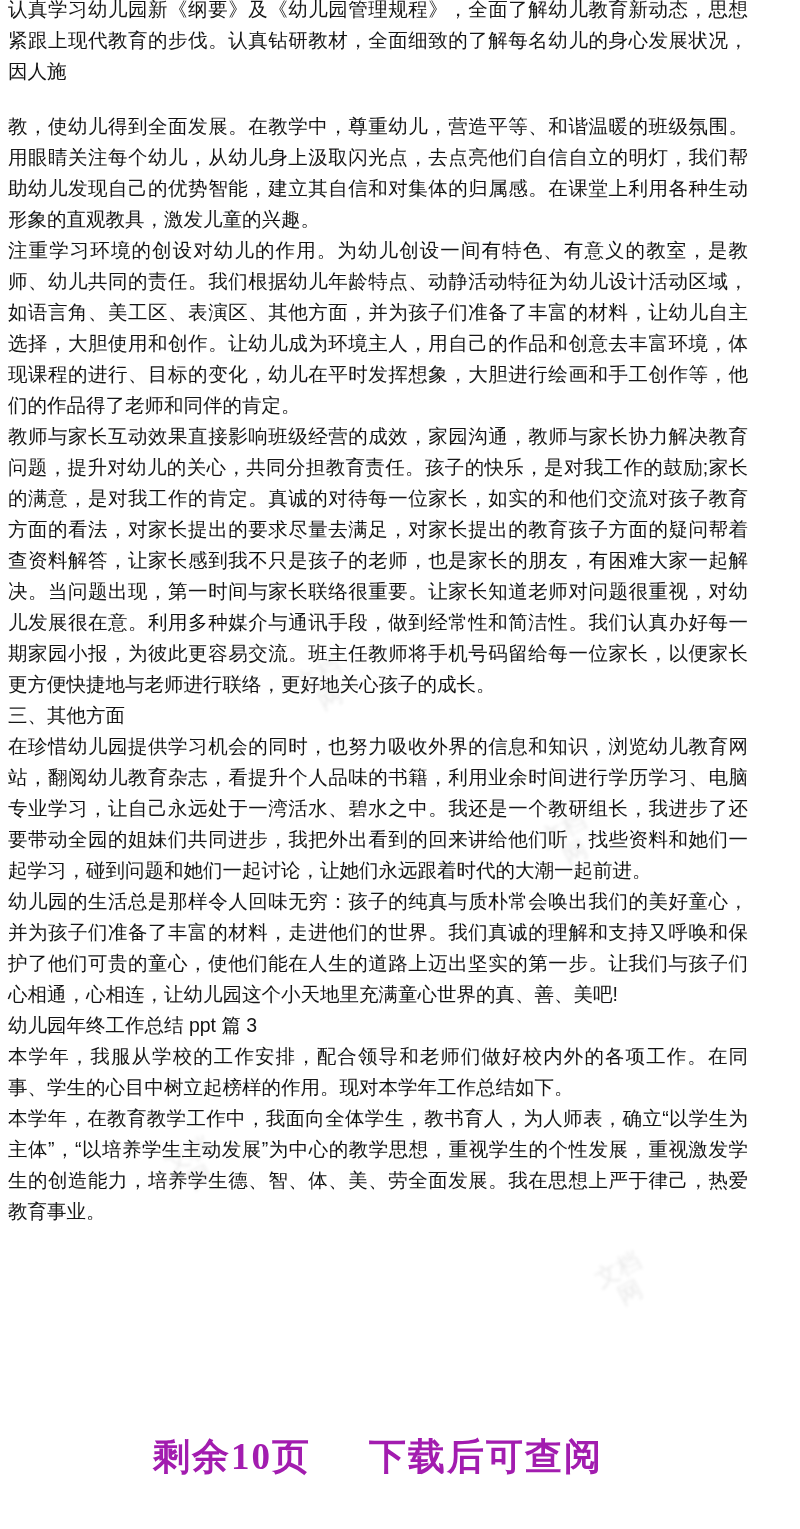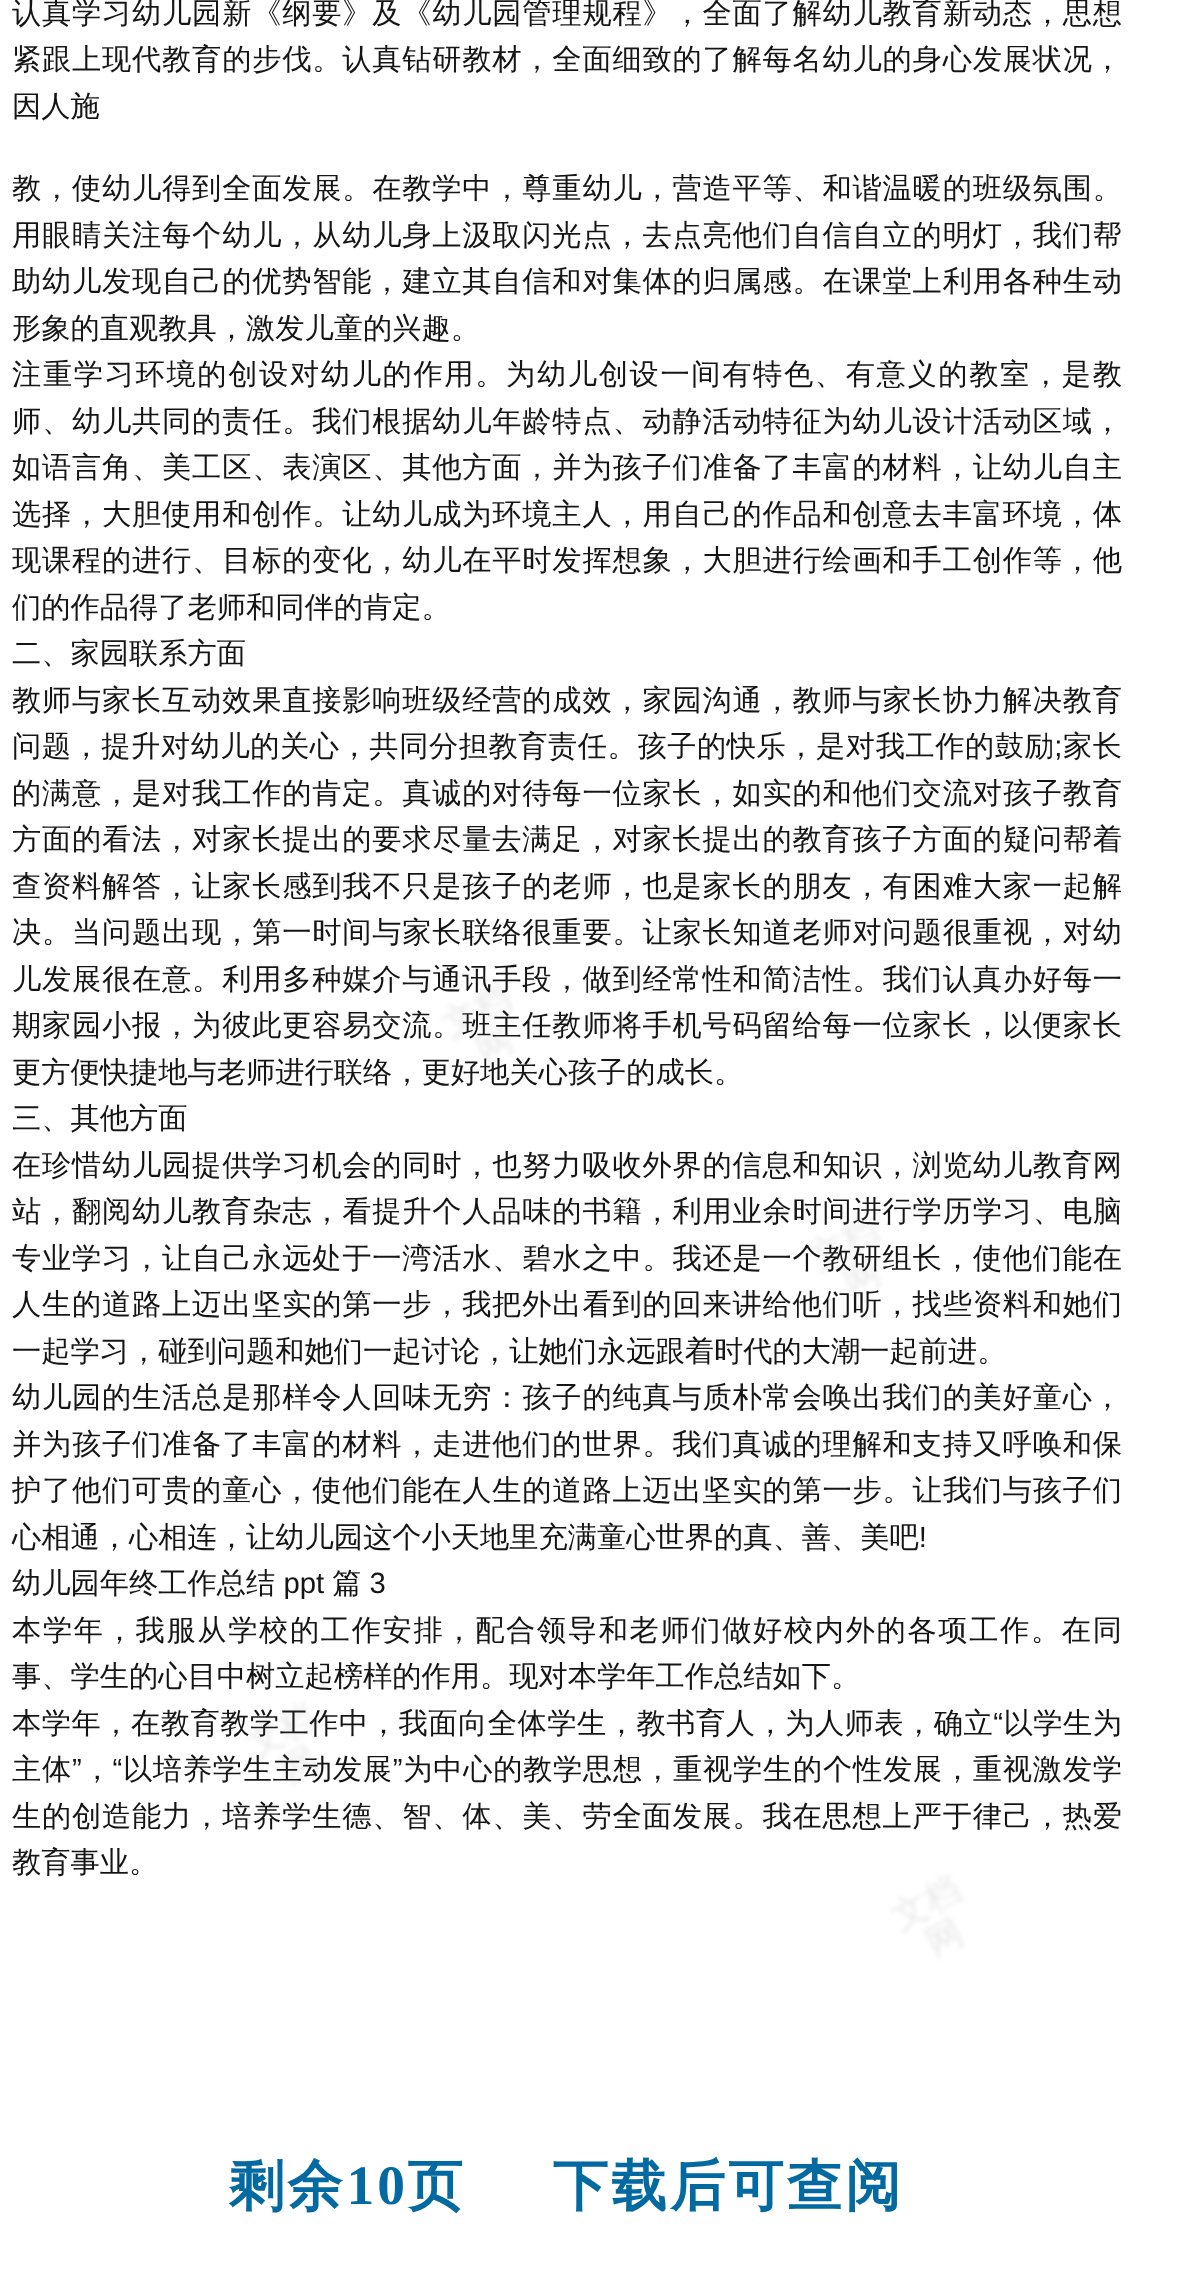--- a/index.html
+++ b/index.html
@@ -19,21 +19,21 @@
     word-break:break-all;
     color:#151515;
   }
   .para.first{margin-top:-6px;margin-bottom:24px}
   .footer{
     position:absolute;top:1432px;left:0;width:100%;
     text-align:center;
     font-family:"Liberation Serif","DejaVu Serif",serif;
     font-weight:700;
     font-size:37px;
-    color:#0369a1;
+    color:#a21caf;
     letter-spacing:2px;
     white-space:nowrap;
   }
   .footer .gap{display:inline-block;width:58px}
   .watermark{
     position:absolute;
     transform:rotate(-28deg);
     opacity:.16;
     color:#808080;
     filter:blur(1.5px);
@@ -49,24 +49,23 @@
 </style>
 </head>
 <body>
 
 <div class="page">
 
   <div class="text-flow">
     <div class="para first">认真学习幼儿园新《纲要》及《幼儿园管理规程》，全面了解幼儿教育新动态，思想紧跟上现代教育的步伐。认真钻研教材，全面细致的了解每名幼儿的身心发展状况，因人施</div>
     <div class="para">教，使幼儿得到全面发展。在教学中，尊重幼儿，营造平等、和谐温暖的班级氛围。用眼睛关注每个幼儿，从幼儿身上汲取闪光点，去点亮他们自信自立的明灯，我们帮助幼儿发现自己的优势智能，建立其自信和对集体的归属感。在课堂上利用各种生动形象的直观教具，激发儿童的兴趣。</div>
     <div class="para">注重学习环境的创设对幼儿的作用。为幼儿创设一间有特色、有意义的教室，是教师、幼儿共同的责任。我们根据幼儿年龄特点、动静活动特征为幼儿设计活动区域，如语言角、美工区、表演区、其他方面，并为孩子们准备了丰富的材料，让幼儿自主选择，大胆使用和创作。让幼儿成为环境主人，用自己的作品和创意去丰富环境，体现课程的进行、目标的变化，幼儿在平时发挥想象，大胆进行绘画和手工创作等，他们的作品得了老师和同伴的肯定。</div>
-    <div class="para">二、家园联系方面</div>
     <div class="para">教师与家长互动效果直接影响班级经营的成效，家园沟通，教师与家长协力解决教育问题，提升对幼儿的关心，共同分担教育责任。孩子的快乐，是对我工作的鼓励;家长的满意，是对我工作的肯定。真诚的对待每一位家长，如实的和他们交流对孩子教育方面的看法，对家长提出的要求尽量去满足，对家长提出的教育孩子方面的疑问帮着查资料解答，让家长感到我不只是孩子的老师，也是家长的朋友，有困难大家一起解决。当问题出现，第一时间与家长联络很重要。让家长知道老师对问题很重视，对幼儿发展很在意。利用多种媒介与通讯手段，做到经常性和简洁性。我们认真办好每一期家园小报，为彼此更容易交流。班主任教师将手机号码留给每一位家长，以便家长更方便快捷地与老师进行联络，更好地关心孩子的成长。</div>
     <div class="para">三、其他方面</div>
-    <div class="para">在珍惜幼儿园提供学习机会的同时，也努力吸收外界的信息和知识，浏览幼儿教育网站，翻阅幼儿教育杂志，看提升个人品味的书籍，利用业余时间进行学历学习、电脑专业学习，让自己永远处于一湾活水、碧水之中。我还是一个教研组长，使他们能在人生的道路上迈出坚实的第一步，我把外出看到的回来讲给他们听，找些资料和她们一起学习，碰到问题和她们一起讨论，让她们永远跟着时代的大潮一起前进。</div>
+    <div class="para">在珍惜幼儿园提供学习机会的同时，也努力吸收外界的信息和知识，浏览幼儿教育网站，翻阅幼儿教育杂志，看提升个人品味的书籍，利用业余时间进行学历学习、电脑专业学习，让自己永远处于一湾活水、碧水之中。我还是一个教研组长，我进步了还要带动全园的姐妹们共同进步，我把外出看到的回来讲给他们听，找些资料和她们一起学习，碰到问题和她们一起讨论，让她们永远跟着时代的大潮一起前进。</div>
     <div class="para">幼儿园的生活总是那样令人回味无穷：孩子的纯真与质朴常会唤出我们的美好童心，并为孩子们准备了丰富的材料，走进他们的世界。我们真诚的理解和支持又呼唤和保护了他们可贵的童心，使他们能在人生的道路上迈出坚实的第一步。让我们与孩子们心相通，心相连，让幼儿园这个小天地里充满童心世界的真、善、美吧!</div>
     <div class="para">幼儿园年终工作总结 ppt 篇 3</div>
     <div class="para">本学年，我服从学校的工作安排，配合领导和老师们做好校内外的各项工作。在同事、学生的心目中树立起榜样的作用。现对本学年工作总结如下。</div>
     <div class="para">本学年，在教育教学工作中，我面向全体学生，教书育人，为人师表，确立“以学生为主体”，“以培养学生主动发展”为中心的教学思想，重视学生的个性发展，重视激发学生的创造能力，培养学生德、智、体、美、劳全面发展。我在思想上严于律己，热爱教育事业。</div>
   </div>
 
   <div class="watermark wm-1">
     <span>文档</span><br>
     <span>网</span>
   </div>

